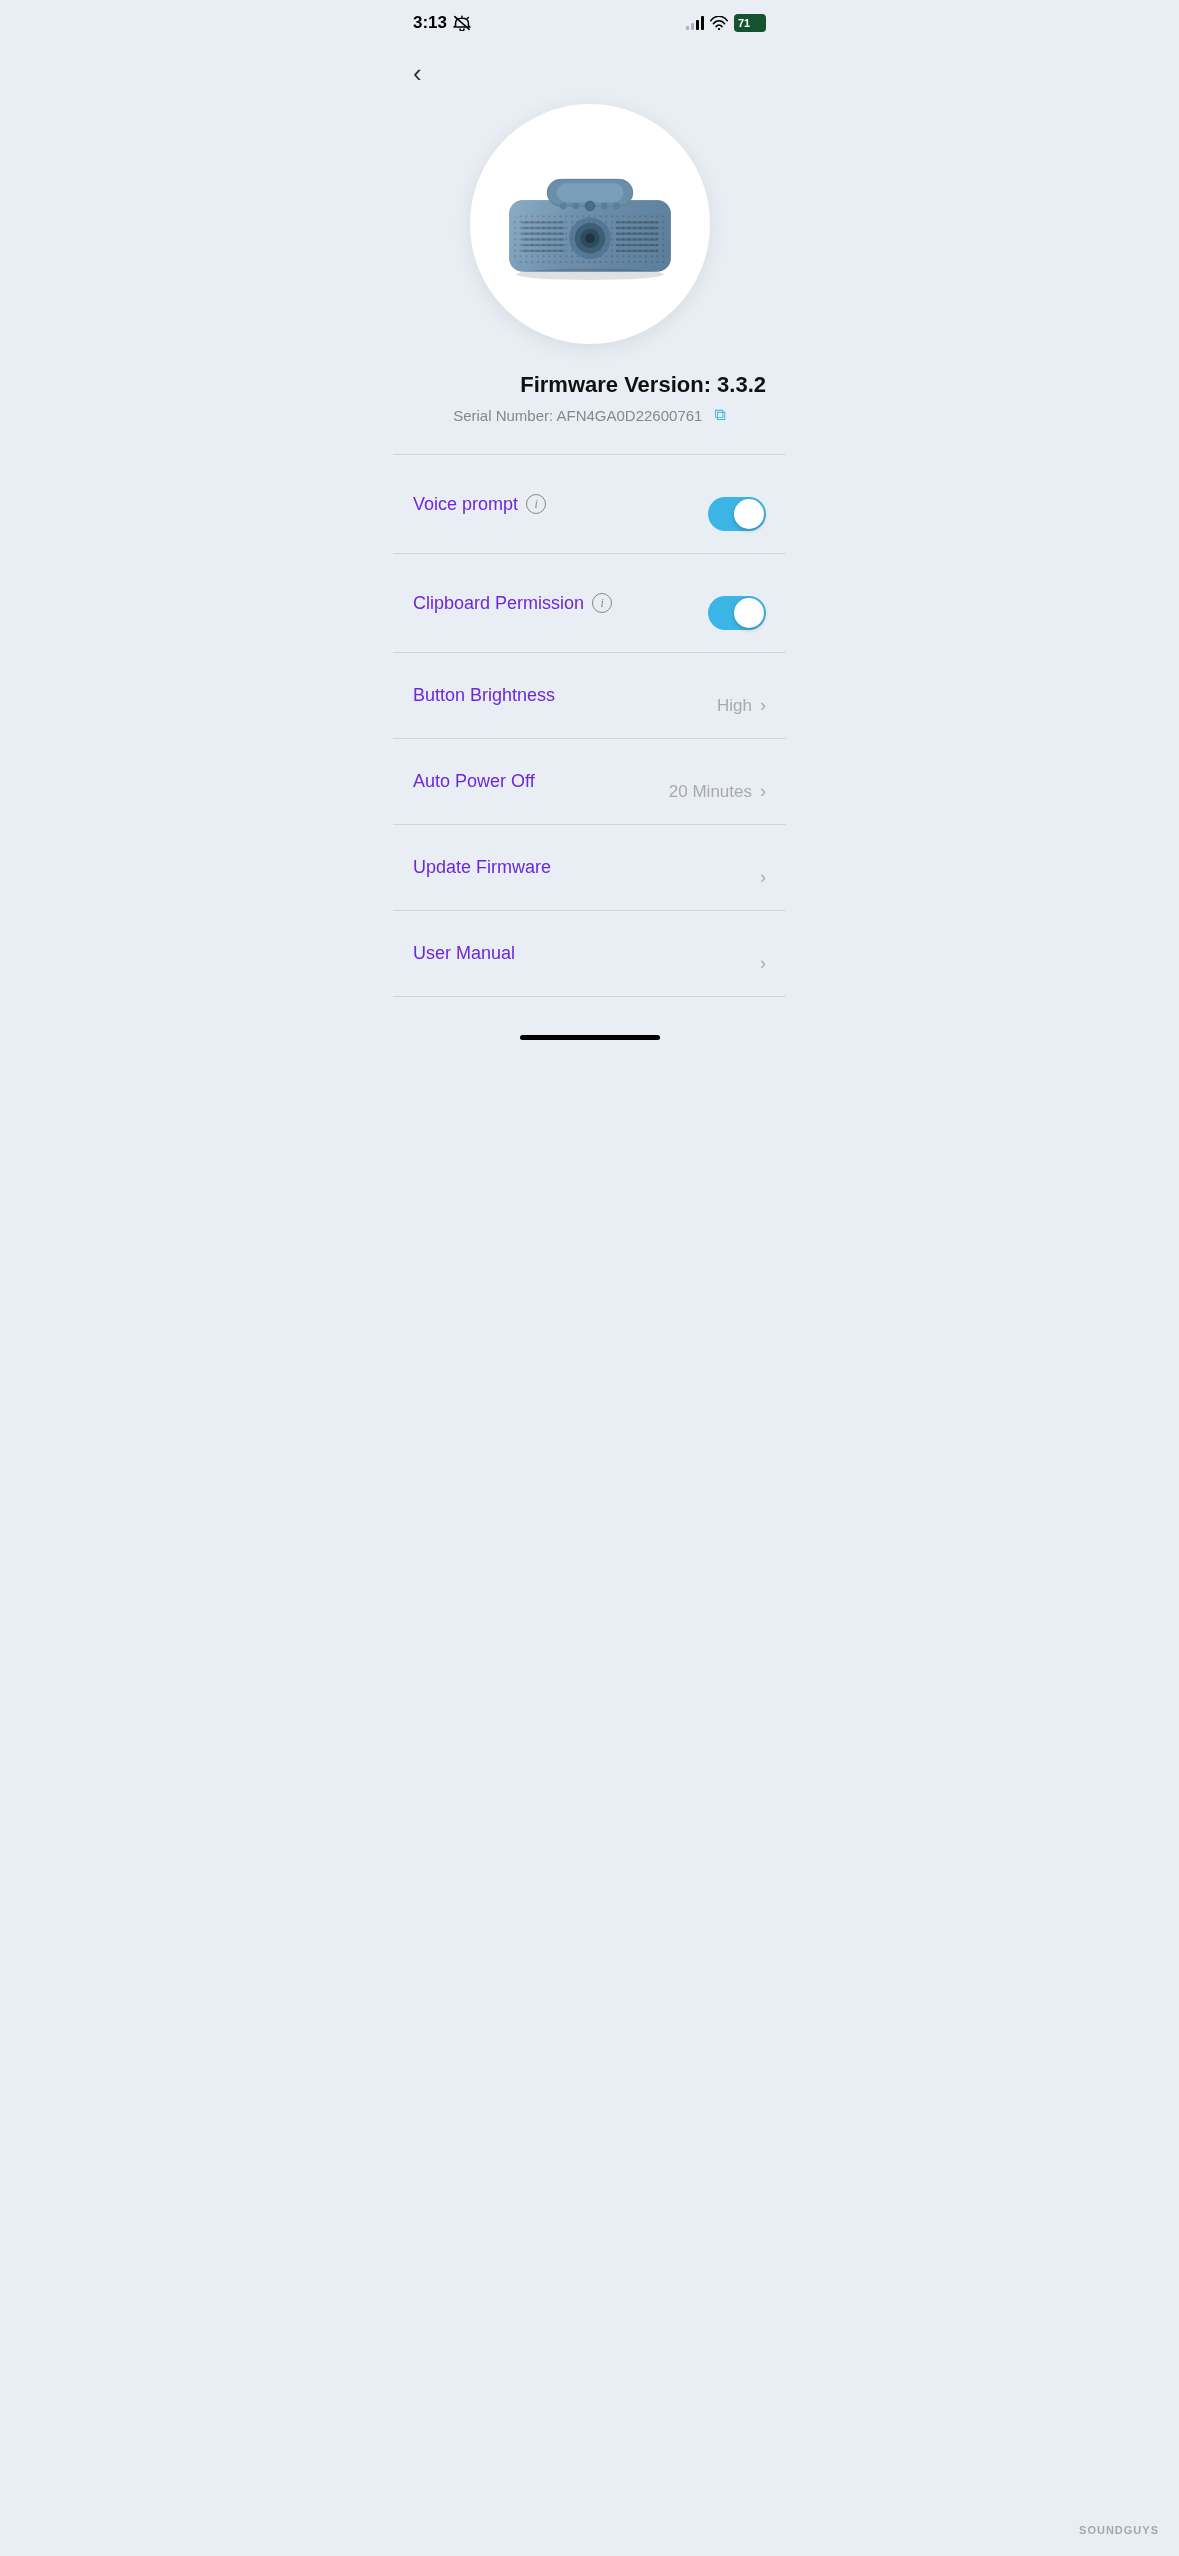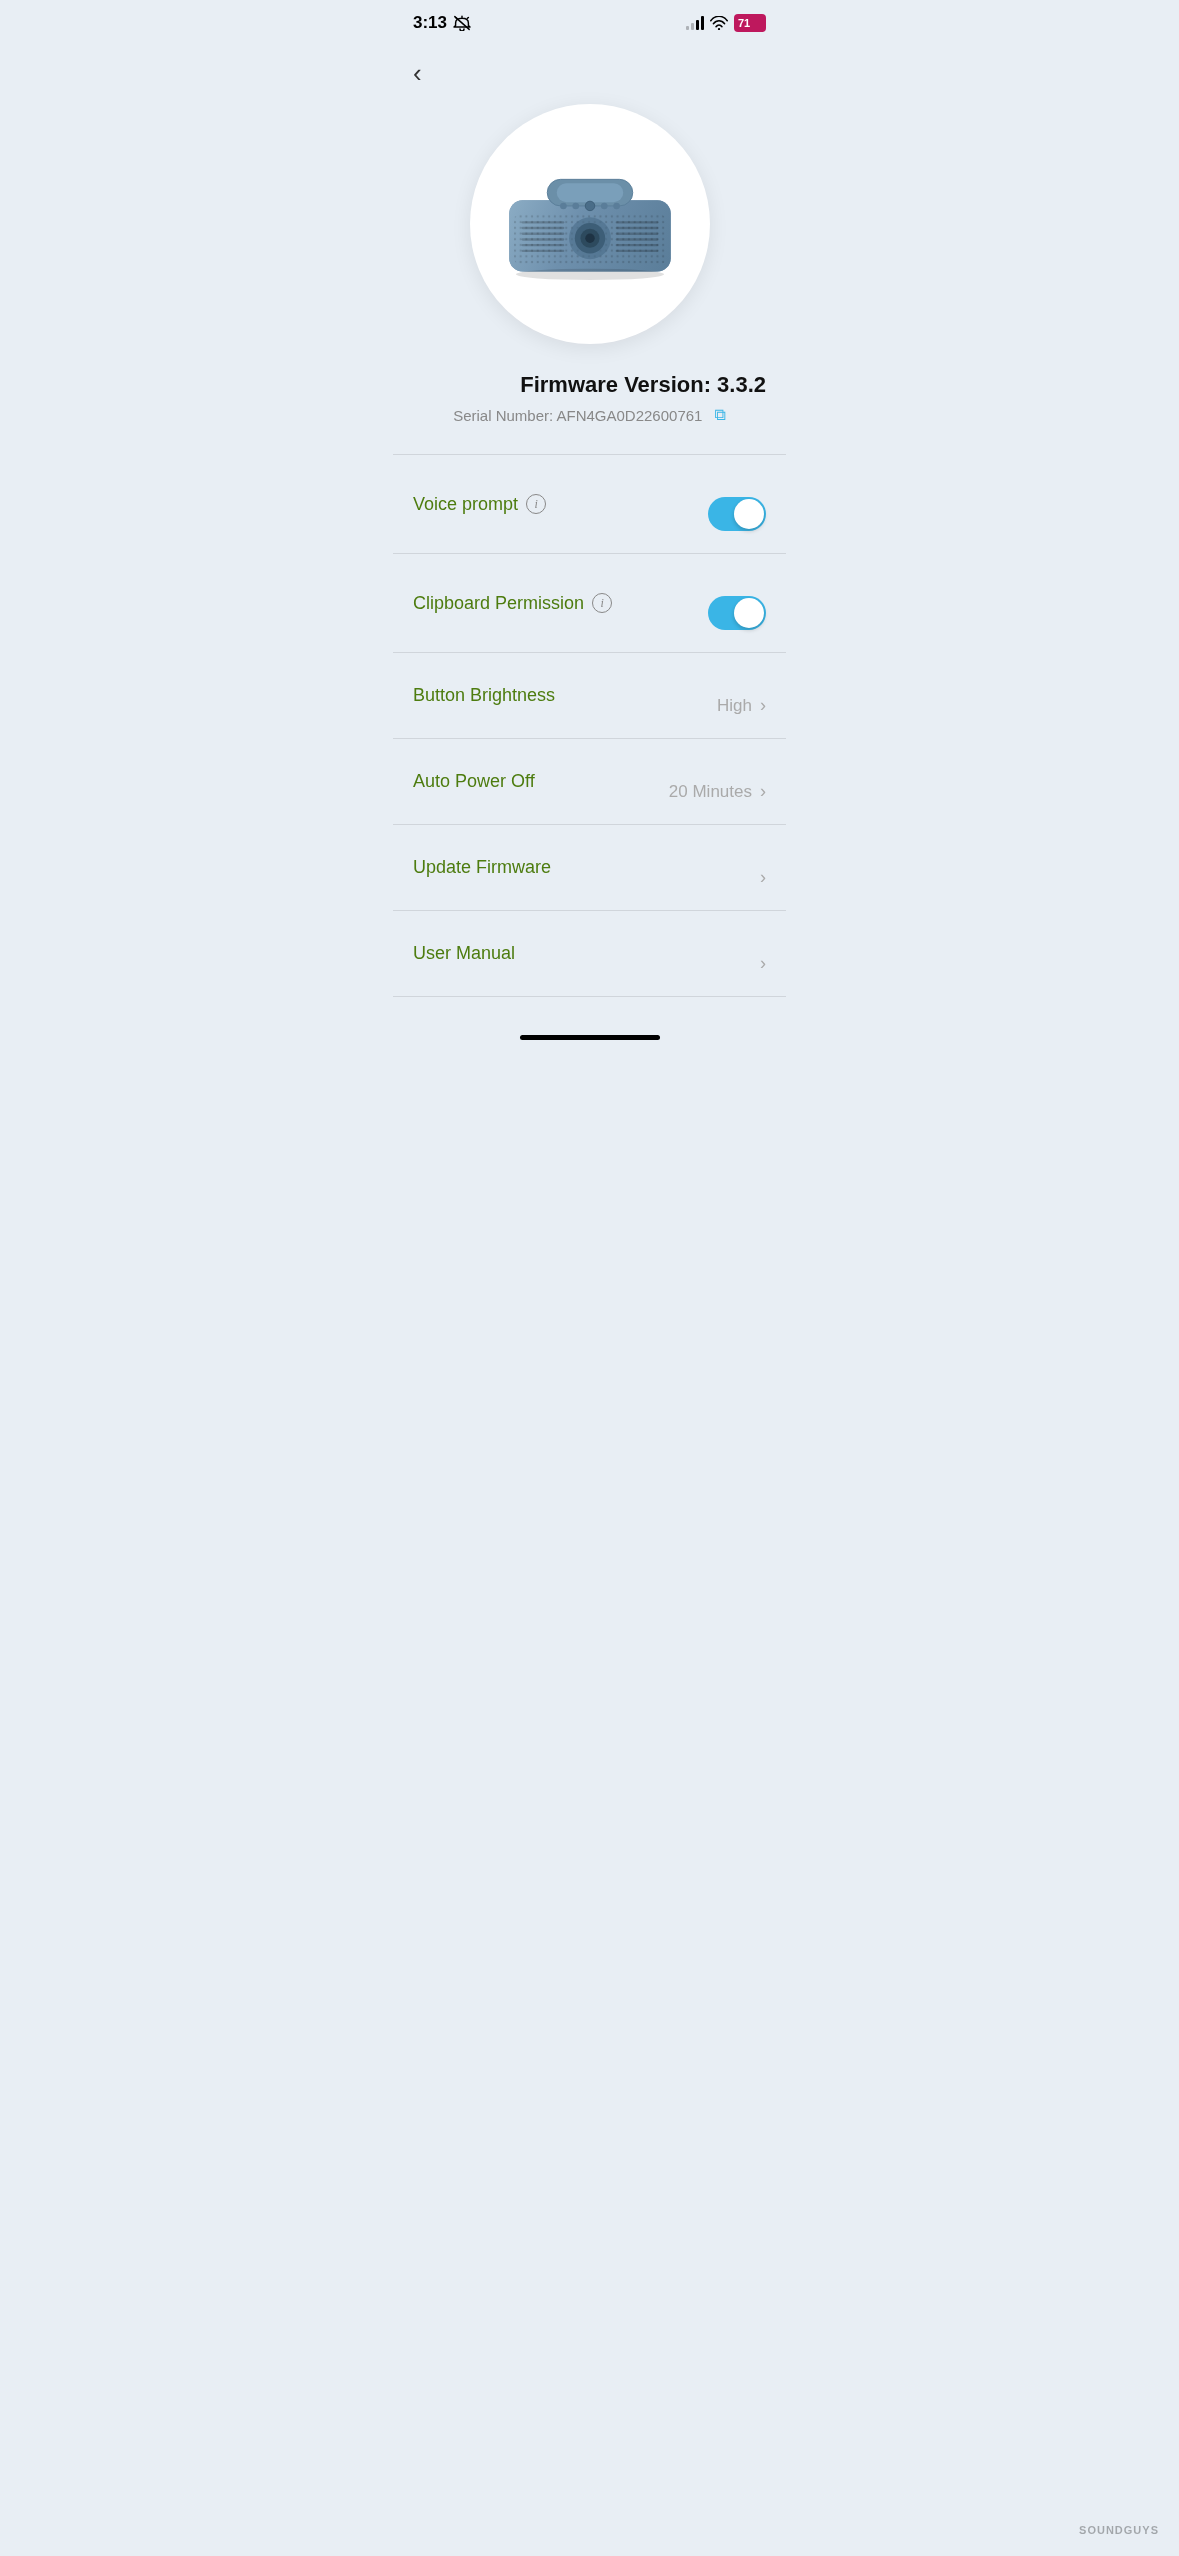--- a/index.html
+++ b/index.html
@@ -52,21 +52,21 @@
       border-radius: 1px;
     }
 
     .signal-bar.empty {
       background: rgba(0,0,0,0.25);
     }
 
     .battery-container {
       display: flex;
       align-items: center;
-      background: #be185d;
+      background: #14532d;
       border-radius: 4px;
       padding: 2px 4px;
       height: 18px;
       min-width: 32px;
       position: relative;
     }
 
     .battery-text {
       font-size: 11px;
       font-weight: 700;
@@ -161,21 +161,21 @@
     }
 
     .row-left {
       display: flex;
       align-items: center;
       gap: 8px;
     }
 
     .row-label {
       font-size: 18px;
-      color: #4d7c0f;
+      color: #6d28d9;
       font-weight: 400;
     }
 
     .info-icon {
       width: 20px;
       height: 20px;
       border-radius: 50%;
       border: 1.5px solid #888;
       display: flex;
       align-items: center;

